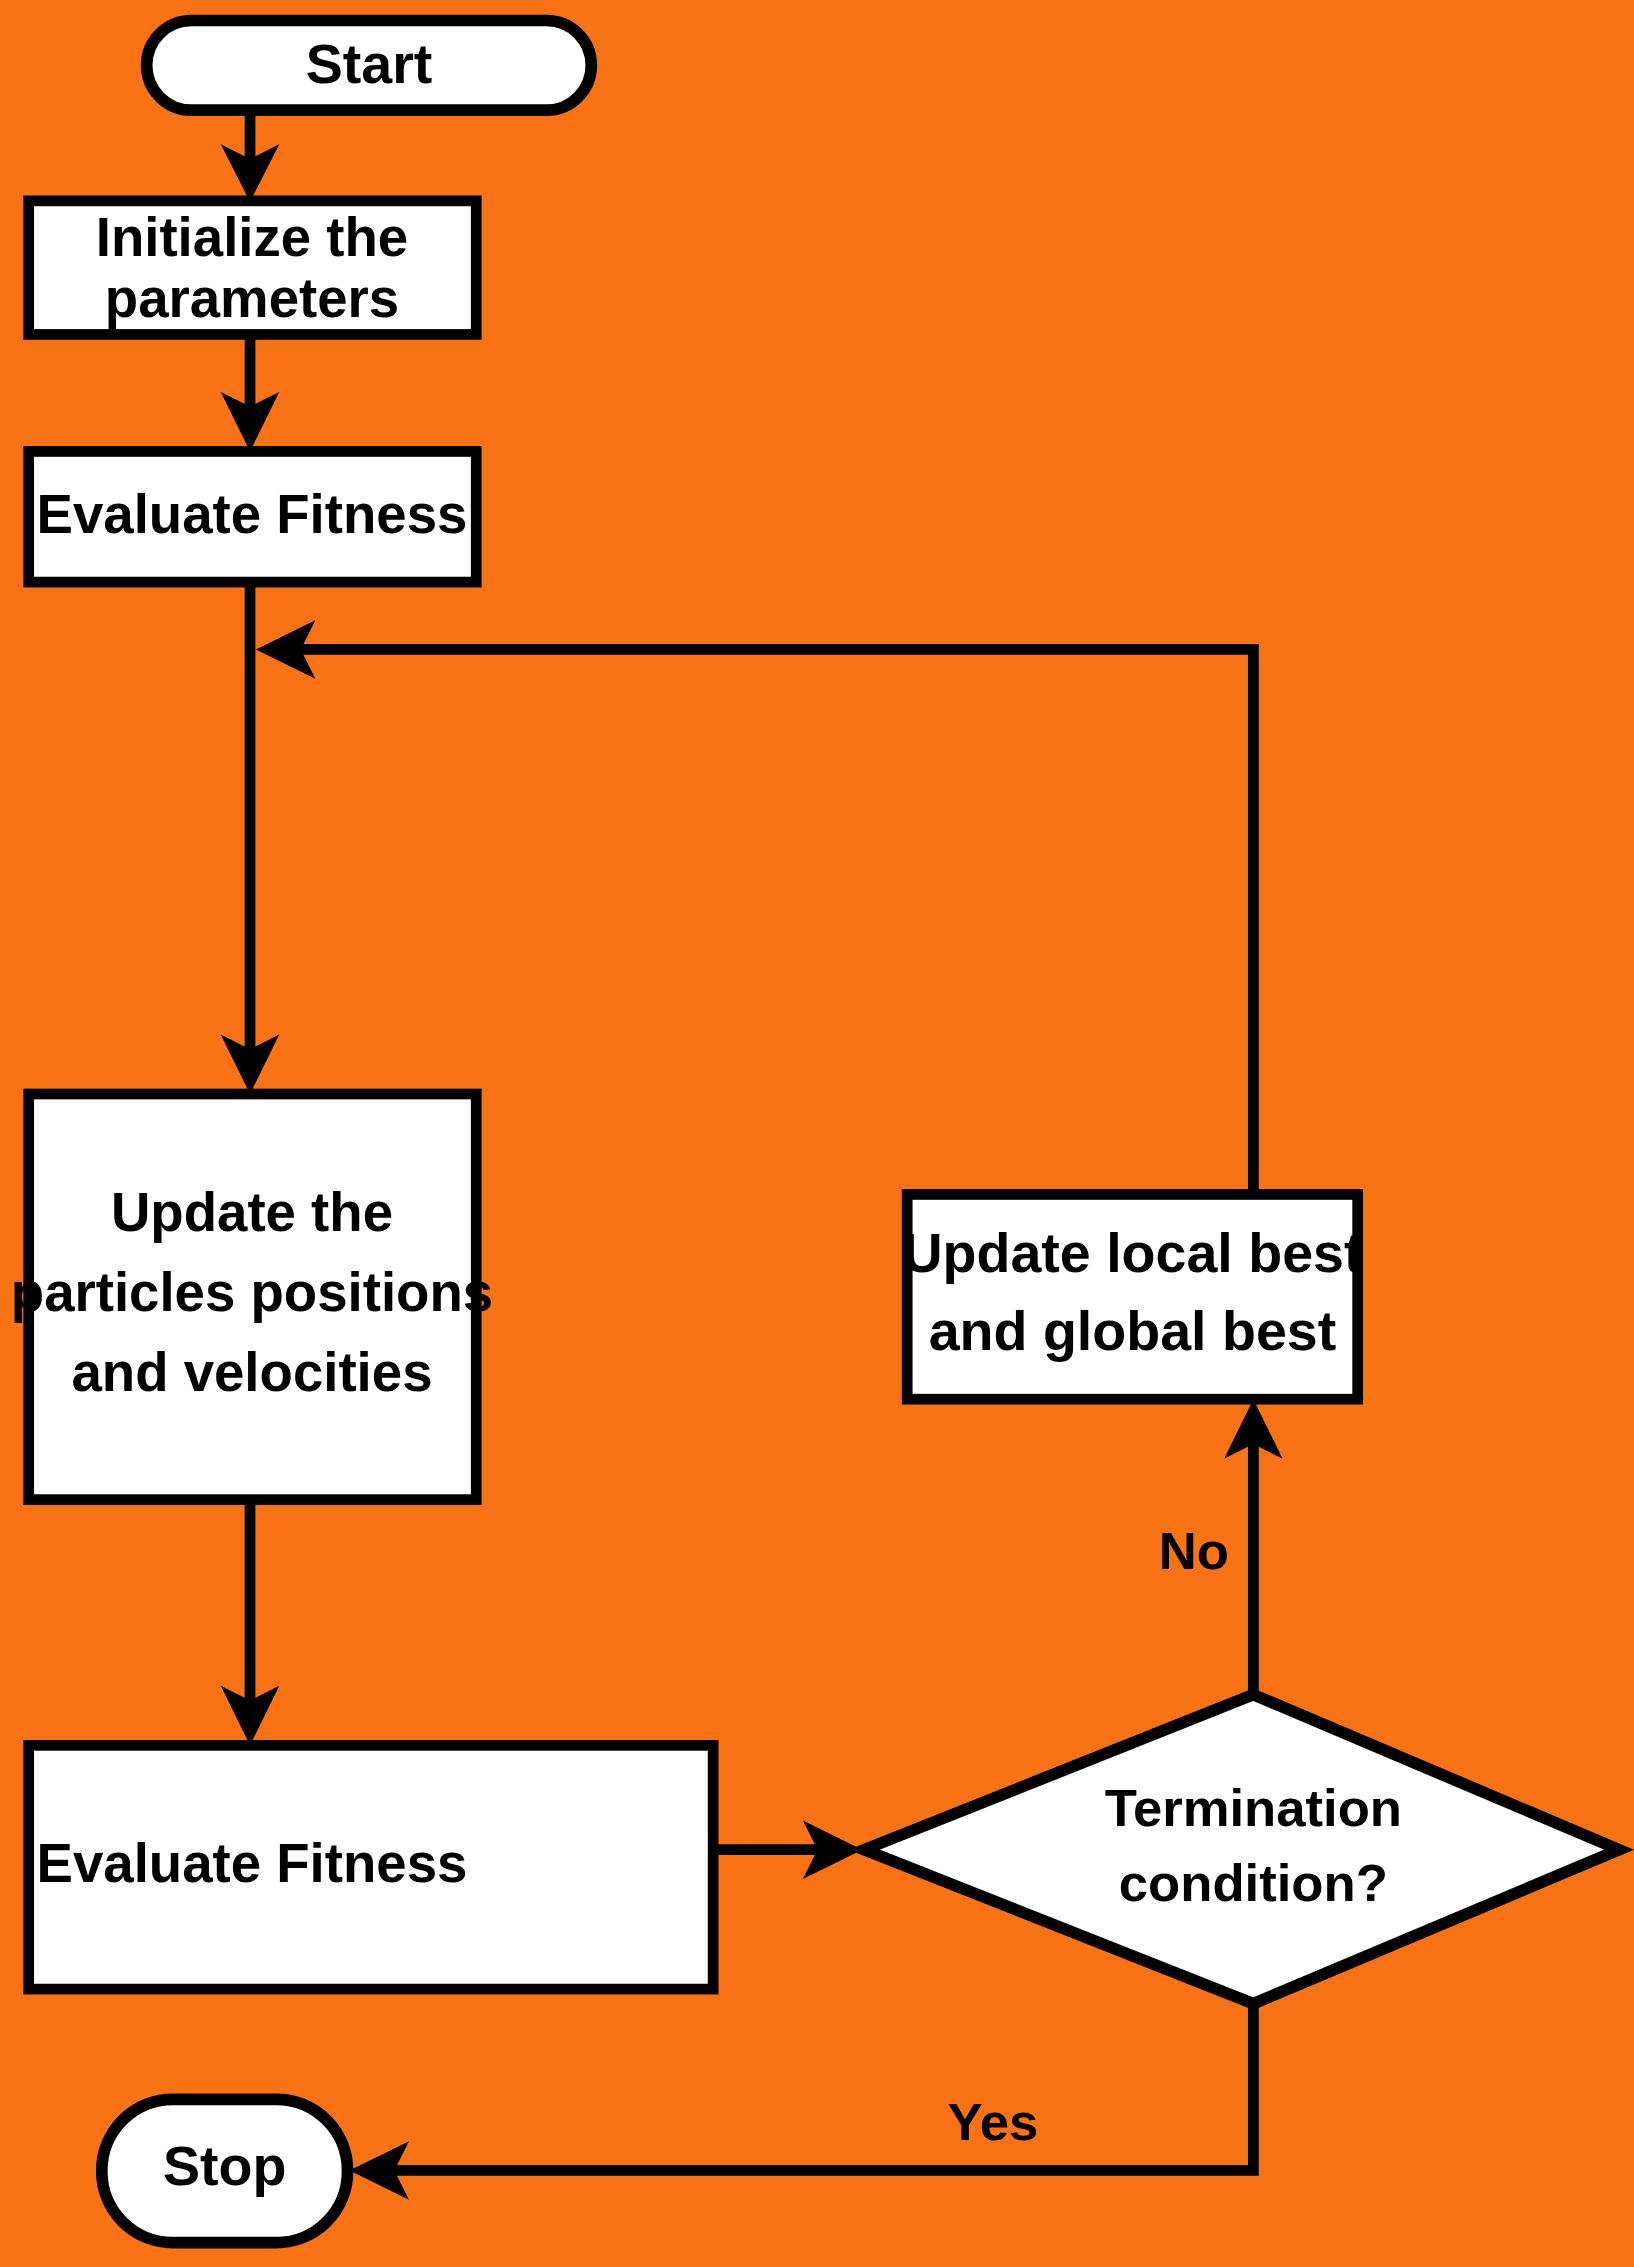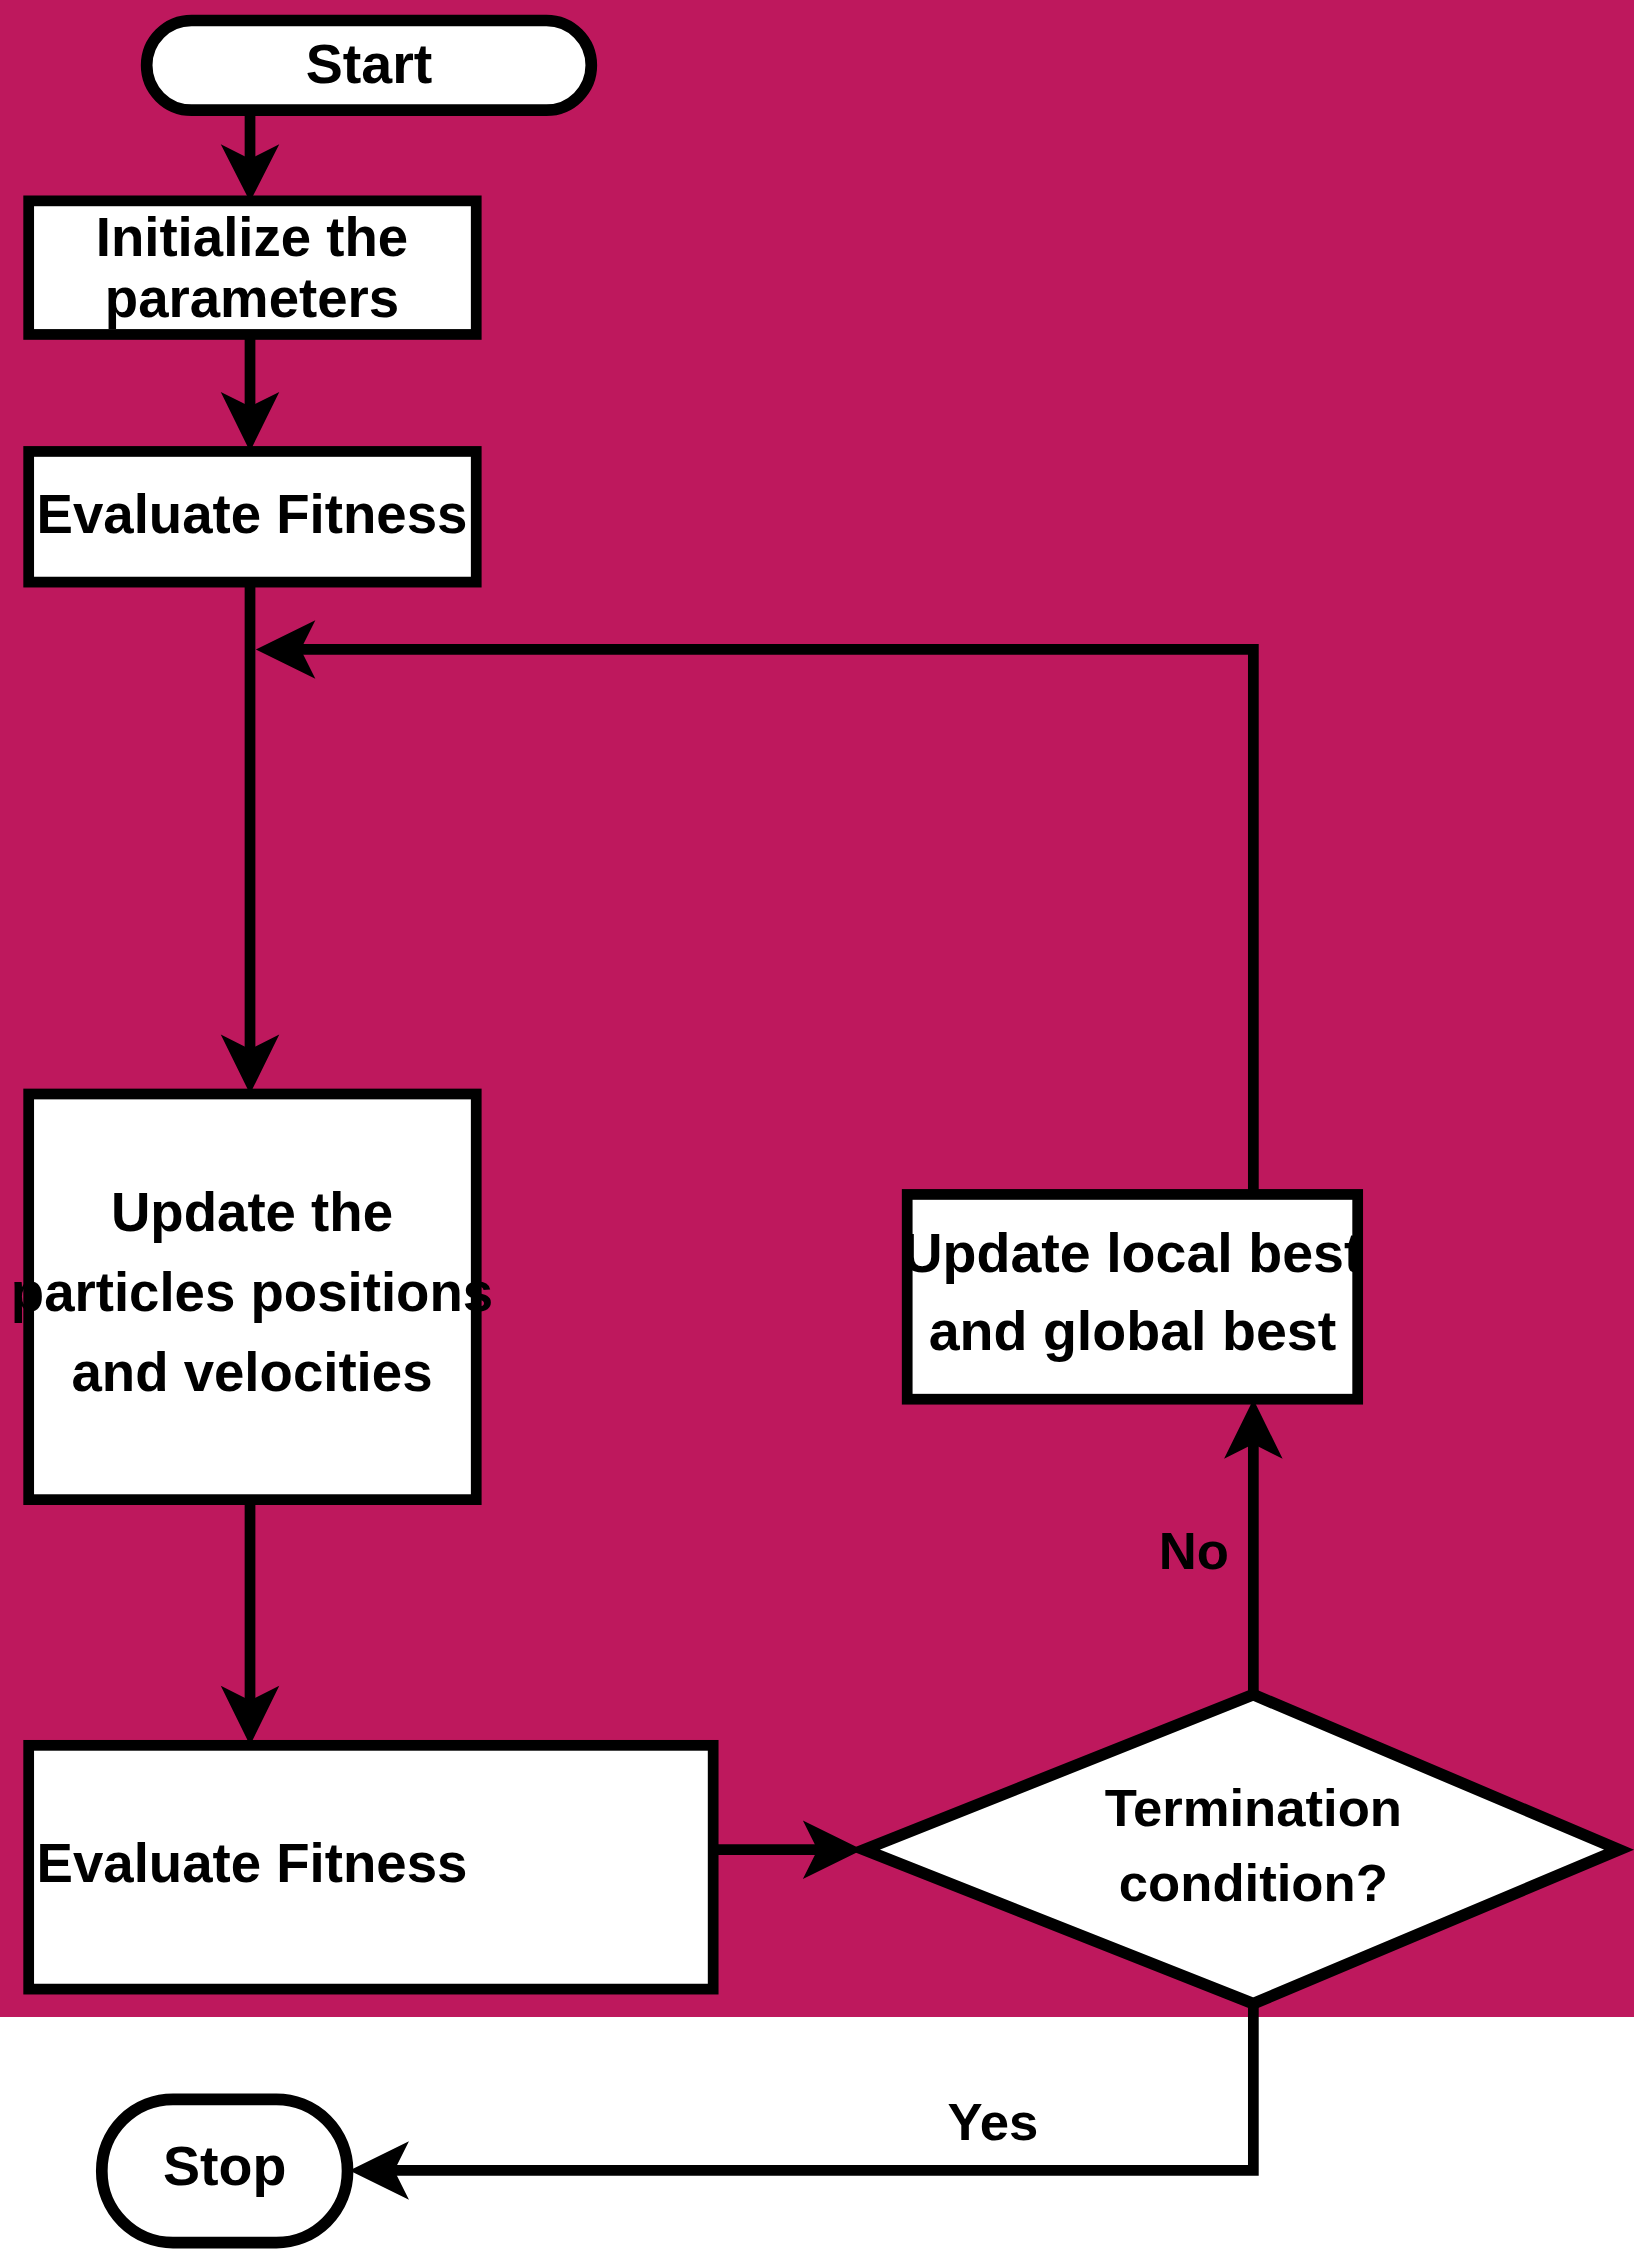--- a/index.html
+++ b/index.html
@@ -9,22 +9,22 @@
   }
   body {
     width: 1635px;
     height: 2267px;
     font-family: "Liberation Sans", sans-serif;
     overflow: hidden;
   }
   #flowchart-root {
     position: relative;
     width: 1635px;
-    height: 2017px;
-    background: #be185d;
+    height: 2267px;
+    background: #f97316;
   }
   svg#flow-svg {
     position: absolute;
     top: 0;
     left: 0;
     width: 1635px;
     height: 2267px;
     display: block;
   }
   .node-shape {

